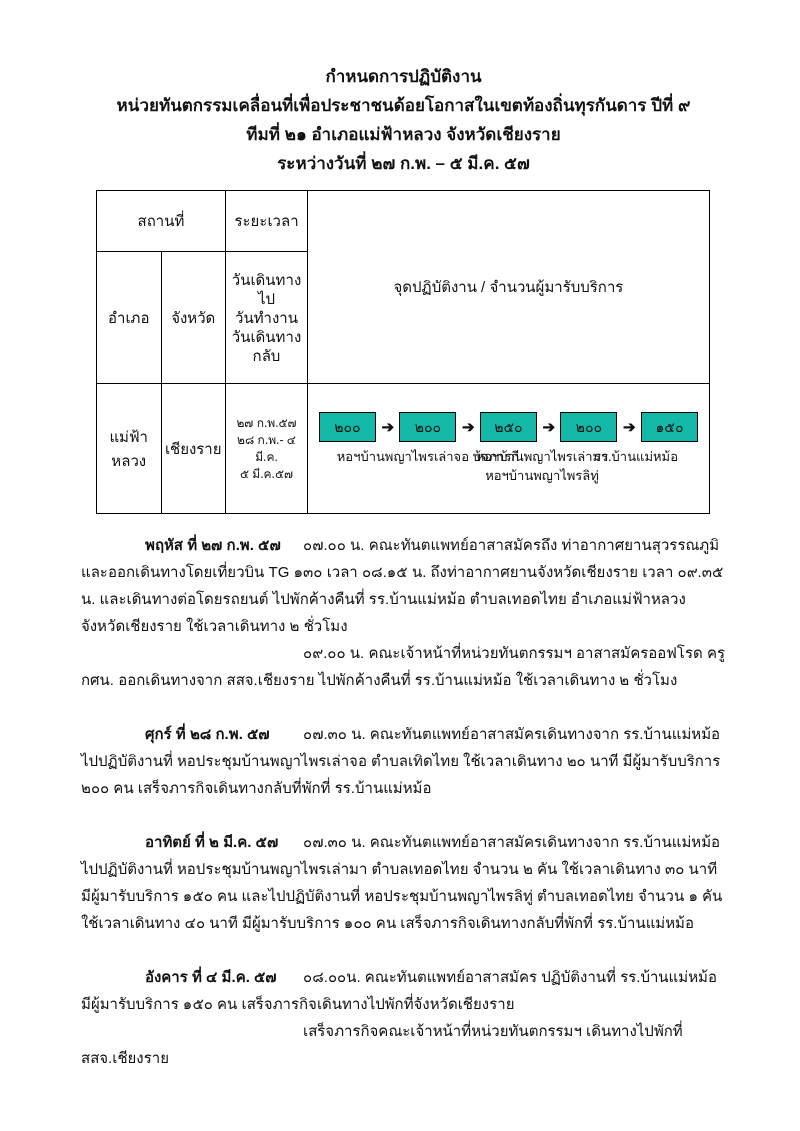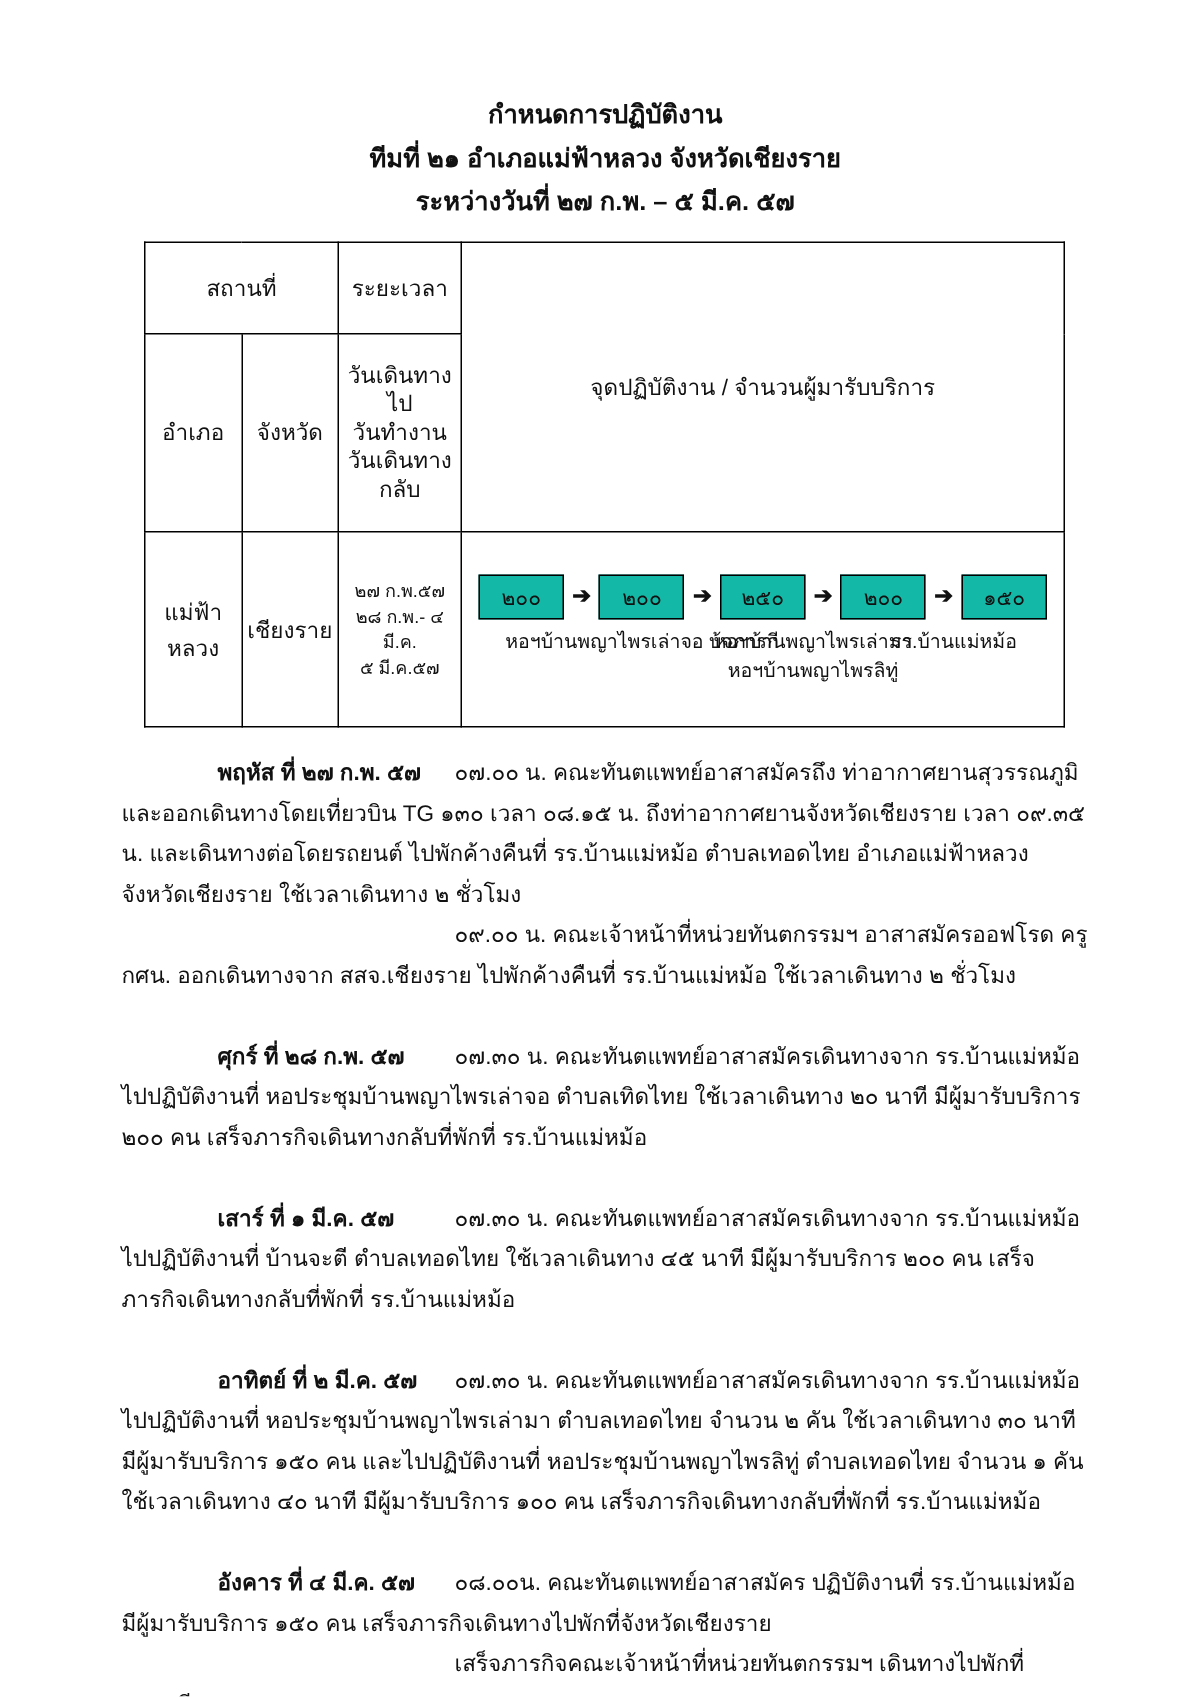--- a/index.html
+++ b/index.html
@@ -46,20 +46,21 @@
   .s-extra { text-indent:222px; line-height:27px; }
 </style>
 </head>
 <body>
 
 <div class="page">
   <div class="content">
 
     <div class="titleblock">
       <div>กำหนดการปฏิบัติงาน</div>
+      <div>หน่วยทันตกรรมเคลื่อนที่เพื่อประชาชนด้อยโอกาสในเขตท้องถิ่นทุรกันดาร  ปีที่ ๙</div>
       <div>ทีมที่ ๒๑ อำเภอแม่ฟ้าหลวง จังหวัดเชียงราย</div>
       <div>ระหว่างวันที่ ๒๗ ก.พ. – ๕ มี.ค. ๕๗</div>
     </div>
 
     <table class="sched-table">
       <tbody>
           <tr class="r1">
         <td colspan="2" class="col-location">สถานที่</td>
         <td class="col-duration">ระยะเวลา</td>
         <td class="col-ops" rowspan="2">จุดปฏิบัติงาน / จำนวนผู้มารับบริการ</td>
@@ -112,23 +113,20 @@
 
       <div class="sched">
         <div class="s-main"><span class="dlabel">พฤหัส ที่ ๒๗ ก.พ. ๕๗</span><span>๐๗.๐๐ น. คณะทันตแพทย์อาสาสมัครถึง ท่าอากาศยานสุวรรณภูมิ และออกเดินทางโดยเที่ยวบิน TG ๑๓๐ เวลา ๐๘.๑๕ น. ถึงท่าอากาศยานจังหวัดเชียงราย เวลา ๐๙.๓๕ น. และเดินทางต่อโดยรถยนต์ ไปพักค้างคืนที่ รร.บ้านแม่หม้อ ตำบลเทอดไทย อำเภอแม่ฟ้าหลวง จังหวัดเชียงราย ใช้เวลาเดินทาง ๒ ชั่วโมง</span></div>
         <div class="s-extra">๐๙.๐๐ น. คณะเจ้าหน้าที่หน่วยทันตกรรมฯ อาสาสมัครออฟโรด ครู กศน. ออกเดินทางจาก สสจ.เชียงราย ไปพักค้างคืนที่ รร.บ้านแม่หม้อ ใช้เวลาเดินทาง ๒ ชั่วโมง</div>
       </div>
 
       <div class="sched">
         <div class="s-main"><span class="dlabel">ศุกร์ ที่ ๒๘ ก.พ. ๕๗</span><span>๐๗.๓๐ น. คณะทันตแพทย์อาสาสมัครเดินทางจาก รร.บ้านแม่หม้อ ไปปฏิบัติงานที่ หอประชุมบ้านพญาไพรเล่าจอ ตำบลเทิดไทย ใช้เวลาเดินทาง ๒๐ นาที มีผู้มารับบริการ ๒๐๐ คน เสร็จภารกิจเดินทางกลับที่พักที่ รร.บ้านแม่หม้อ</span></div>
       </div>
 
-      <div class="sched">
-        <div class="s-main"><span class="dlabel">เสาร์ ที่ ๑ มี.ค. ๕๗</span><span>๐๗.๓๐ น. คณะทันตแพทย์อาสาสมัครเดินทางจาก  รร.บ้านแม่หม้อ ไปปฏิบัติงานที่ บ้านจะตี ตำบลเทอดไทย ใช้เวลาเดินทาง ๔๕ นาที  มีผู้มารับบริการ  ๒๐๐ คน เสร็จภารกิจเดินทางกลับที่พักที่ รร.บ้านแม่หม้อ</span></div>
-      </div>
 
       <div class="sched">
         <div class="s-main"><span class="dlabel">อาทิตย์ ที่ ๒  มี.ค. ๕๗</span><span>๐๗.๓๐ น. คณะทันตแพทย์อาสาสมัครเดินทางจาก รร.บ้านแม่หม้อ ไปปฏิบัติงานที่ หอประชุมบ้านพญาไพรเล่ามา  ตำบลเทอดไทย จำนวน ๒ คัน ใช้เวลาเดินทาง ๓๐ นาที  มีผู้มารับบริการ ๑๕๐ คน และไปปฏิบัติงานที่ หอประชุมบ้านพญาไพรลิทู่ ตำบลเทอดไทย จำนวน ๑ คัน ใช้เวลาเดินทาง ๔๐ นาที มีผู้มารับบริการ ๑๐๐ คน เสร็จภารกิจเดินทางกลับที่พักที่ รร.บ้านแม่หม้อ</span></div>
       </div>
 
 
       <div class="sched">
         <div class="s-main"><span class="dlabel">อังคาร ที่ ๔  มี.ค. ๕๗</span><span>๐๘.๐๐น. คณะทันตแพทย์อาสาสมัคร ปฏิบัติงานที่ รร.บ้านแม่หม้อ  มีผู้มารับบริการ ๑๕๐ คน เสร็จภารกิจเดินทางไปพักที่จังหวัดเชียงราย</span></div>
         <div class="s-extra">เสร็จภารกิจคณะเจ้าหน้าที่หน่วยทันตกรรมฯ เดินทางไปพักที่ สสจ.เชียงราย</div>
       </div>

